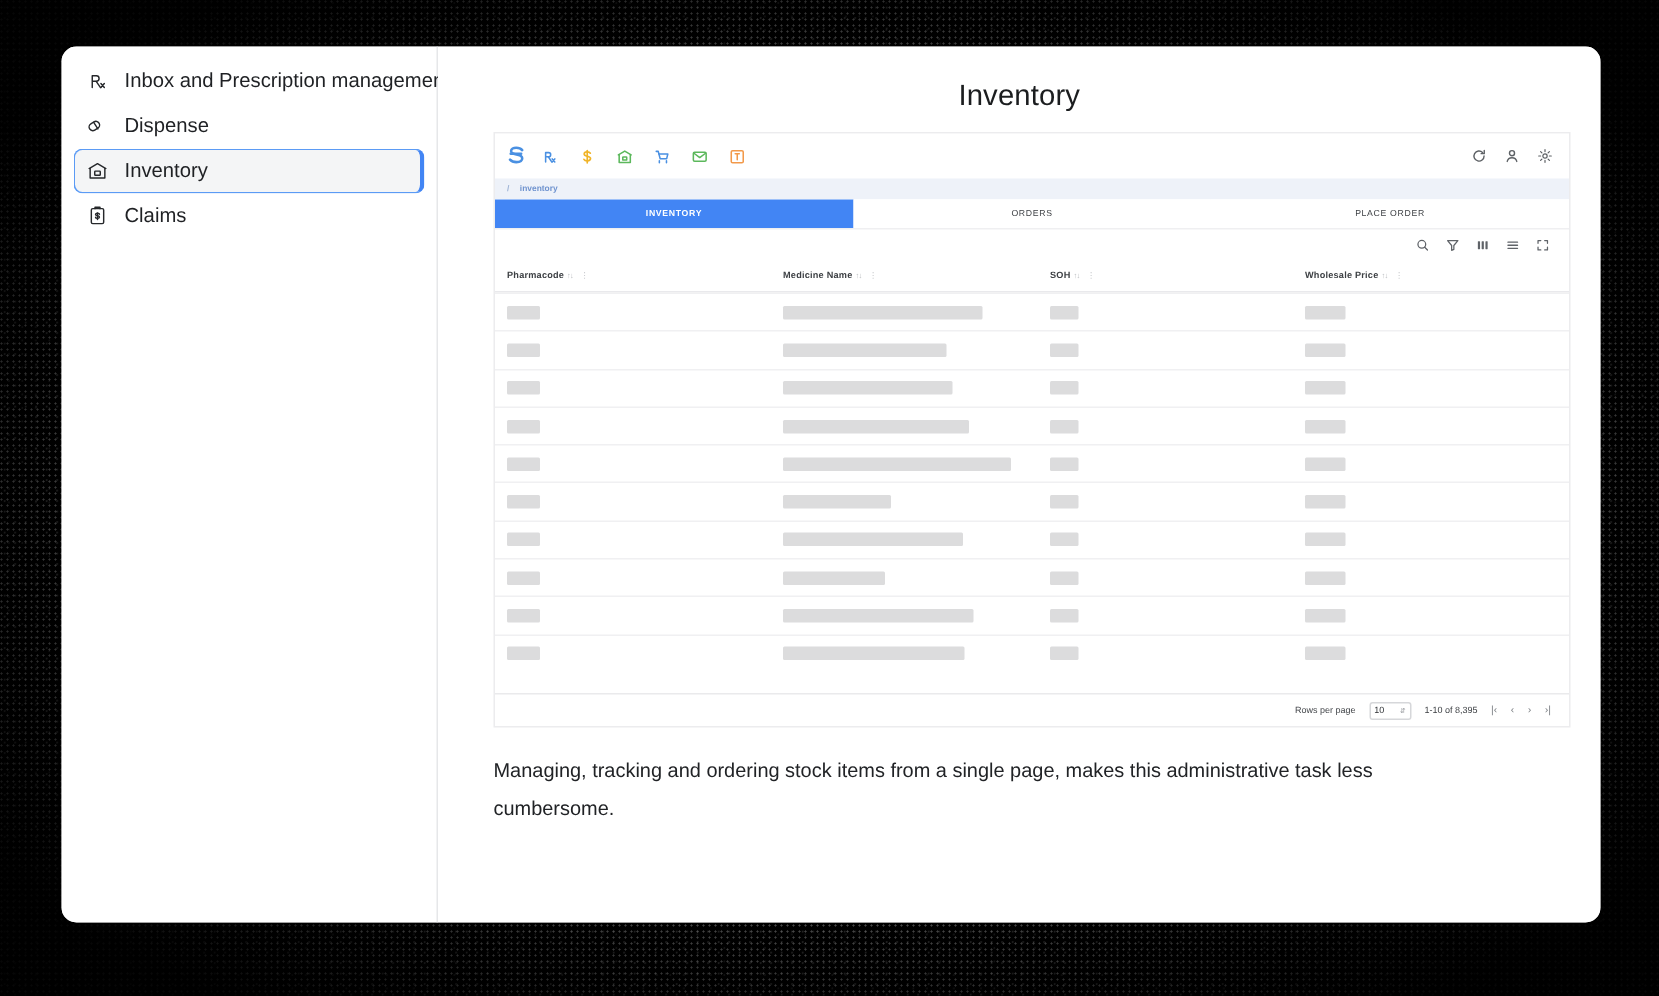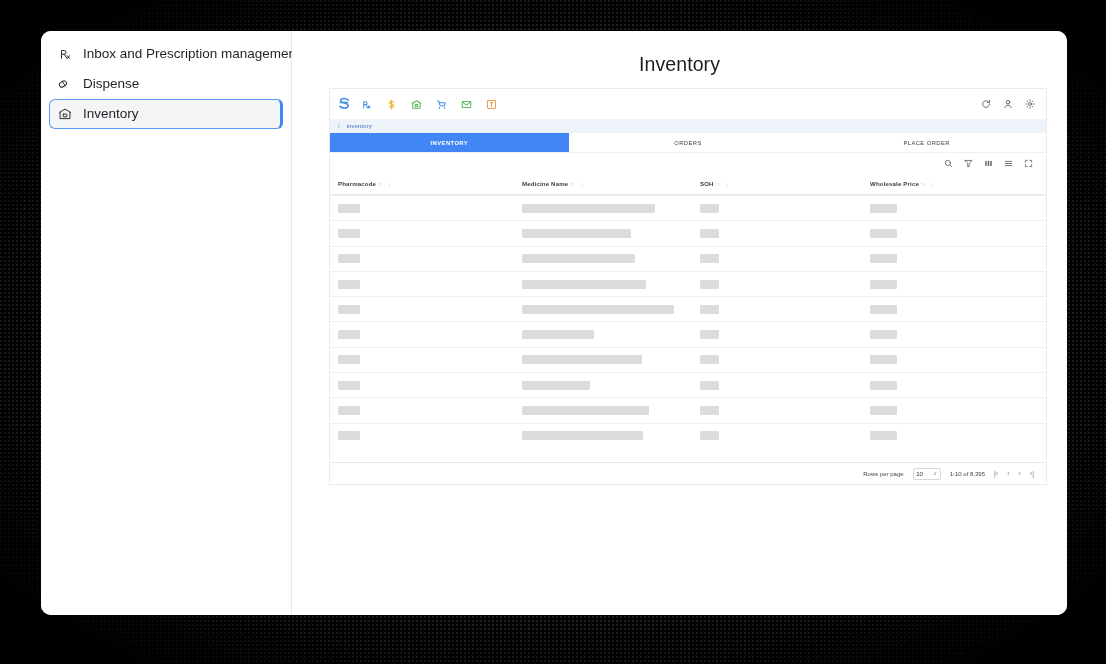--- a/index.html
+++ b/index.html
@@ -307,20 +307,31 @@
           <svg width="14" height="14" viewBox="0 0 16 16" fill="none" stroke="currentColor" stroke-width="1.1" stroke-linecap="round" stroke-linejoin="round">
             <path d="M2.4 6.1v7.2h11.2V6.1"></path>
             <path d="M1.6 6.1L8 2.4l6.4 3.7"></path>
             <rect x="5.9" y="8.1" width="4.2" height="3.2" rx="0.5"></rect>
           </svg>
         </span>
         <span>Inventory</span>
       </div>
 
 
+      <div class="nav-item">
+        <span class="nav-icon">
+          <svg width="14" height="14" viewBox="0 0 16 16" fill="none" stroke="currentColor" stroke-width="1.1" stroke-linecap="round" stroke-linejoin="round">
+            <rect x="3.3" y="2.4" width="9.4" height="11.4" rx="1.1"></rect>
+            <path d="M6.1 2.4V1.3h3.8v1.1"></path>
+            <path d="M8 5.6v5"></path>
+            <path d="M9.5 6.7c0-.6-.7-.9-1.5-.9s-1.5.3-1.5 1 .7.9 1.5 1 1.5.3 1.5 1-.7 1-1.5 1-1.5-.3-1.5-.9"></path>
+          </svg>
+        </span>
+        <span>Claims</span>
+      </div>
 
     </div>
   </nav>
 
   <section id="content">
 
     <h1 id="page-title">Inventory</h1>
 
     <div id="shot">
 
@@ -618,15 +629,16 @@
         <span id="pager-nav">
           <span class="pg-btn">|‹</span>
           <span class="pg-btn">‹</span>
           <span class="pg-btn">›</span>
           <span class="pg-btn">›|</span>
         </span>
       </div>
 
     </div>
 
+    <p id="caption">Managing, tracking and ordering stock items from a single page, makes this administrative task less cumbersome.</p>
 
   </section>
 </div>
 
 </body></html>

